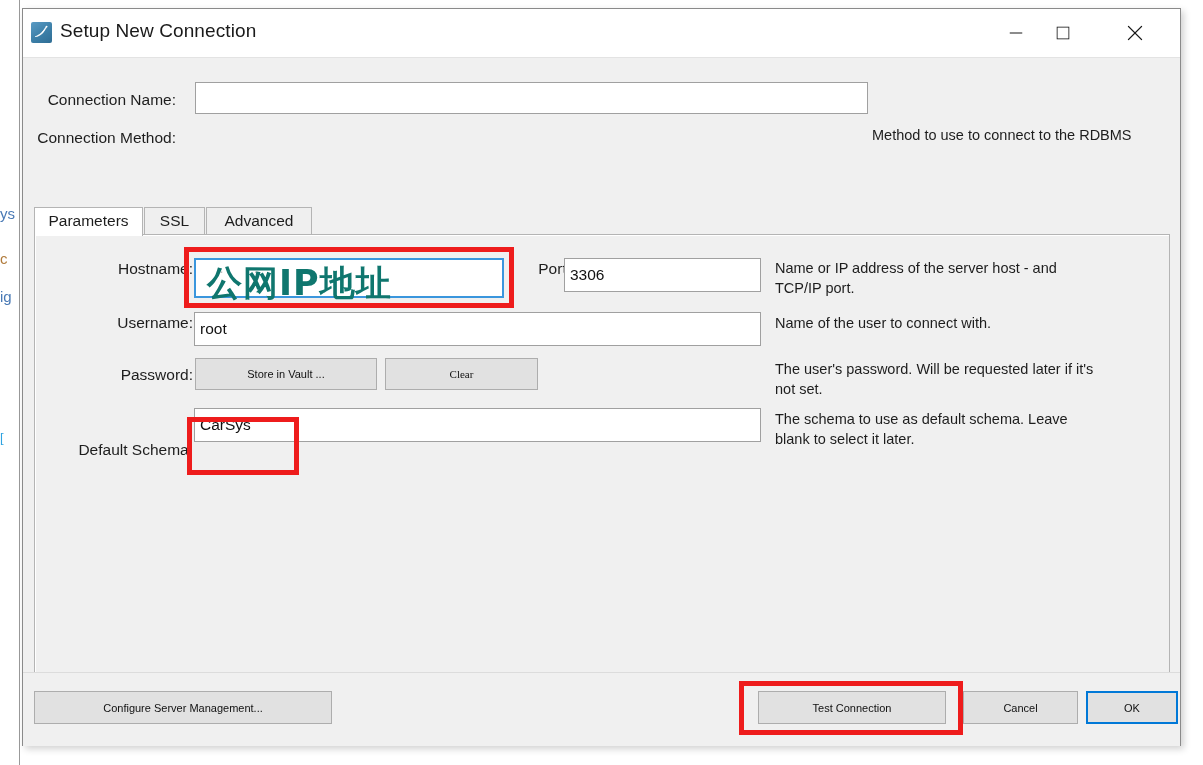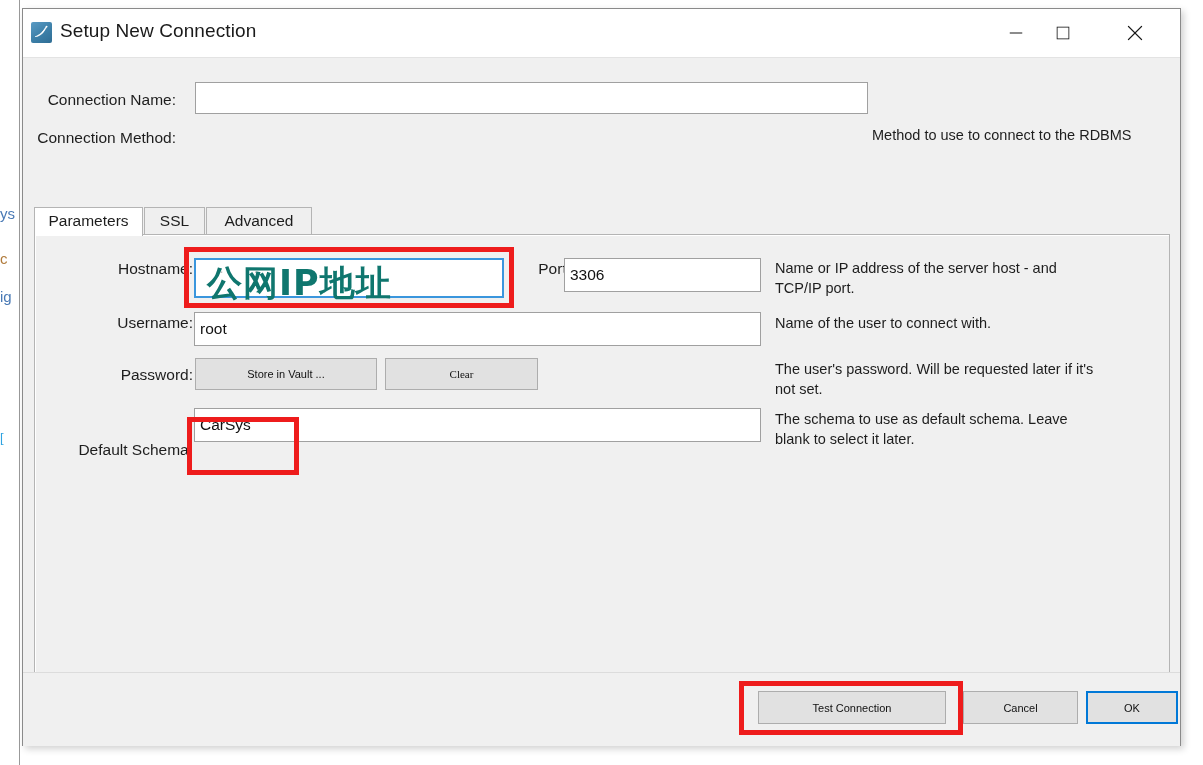--- a/index.html
+++ b/index.html
@@ -343,20 +343,21 @@
       <input class="text-input" type="text" style="left: 171px; top: 350px; width: 567px; height: 34px;" value="CarSys">
       <div class="hint" style="left:752px; top:352px; width:380px;">The schema to use as default schema. Leave
 blank to select it later.</div>
 
       <div class="annot" style="left:161px; top:189px; width:330px; height:61px;"></div>
       <div class="annot-text" style="left:184px; top:202px;">公网IP地址</div>
 
       <div class="annot" style="left:164px; top:359px; width:112px; height:58px;"></div>
 
       <div class="footer">
+        <button class="btn" style="left:11px; top:18px; width:298px; height:33px;">Configure Server Management...</button>
 
         <button class="btn" style="left:735px; top:18px; width:188px; height:33px;">Test Connection</button>
         <div class="annot" style="left:716px; top:8px; width:224px; height:54px;"></div>
 
         <button class="btn" style="left:940px; top:18px; width:115px; height:33px;">Cancel</button>
         <button class="btn focus-blue" style="left:1063px; top:18px; width:92px; height:33px;">OK</button>
       </div>
 
     </div>
   </div>

